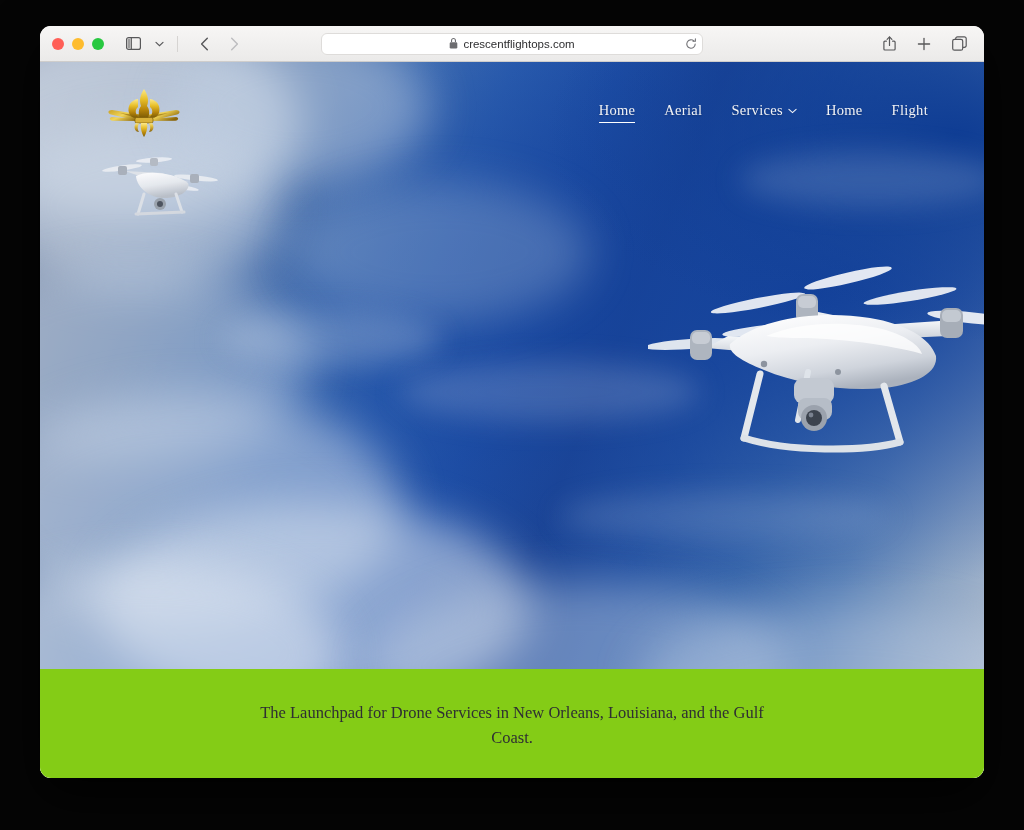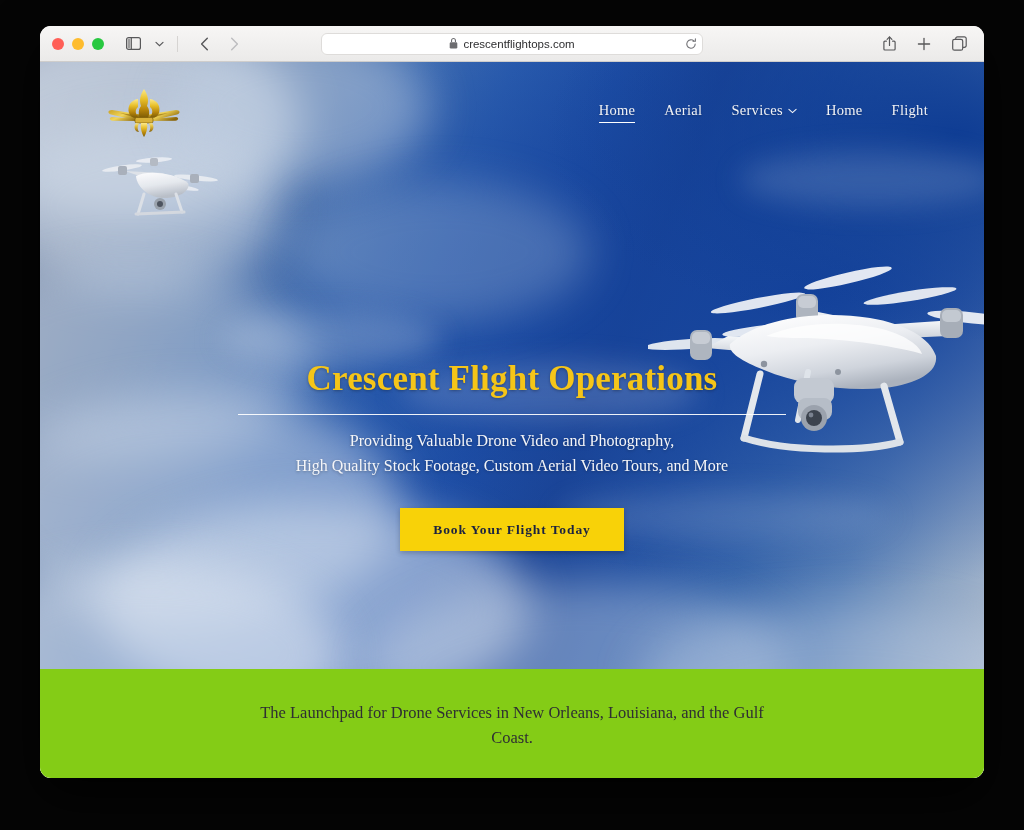--- a/index.html
+++ b/index.html
@@ -510,29 +510,20 @@
             </a>
             <a class="nav-item">
               <span>Home</span>
             </a>
             <a class="nav-item">
               <span>Flight</span>
             </a>
           </nav>
         </div>
 
-        <div id="hero-content">
-          <h1 id="hero-title">Crescent Flight Operations</h1>
-          <div id="hero-divider"></div>
-          <p id="hero-subtitle">
-            <span>Providing Valuable Drone Video and Photography,</span><br>
-            <span>High Quality Stock Footage, Custom Aerial Video Tours, and More</span>
-          </p>
-          <button id="cta-button">Book Your Flight Today</button>
-        </div>
       </div>
 
       <div id="tagline-section">
         <div id="tagline-text">The Launchpad for Drone Services in New Orleans, Louisiana, and the Gulf Coast.</div>
       </div>
 
     </div>
   </div>
 </div>
 

